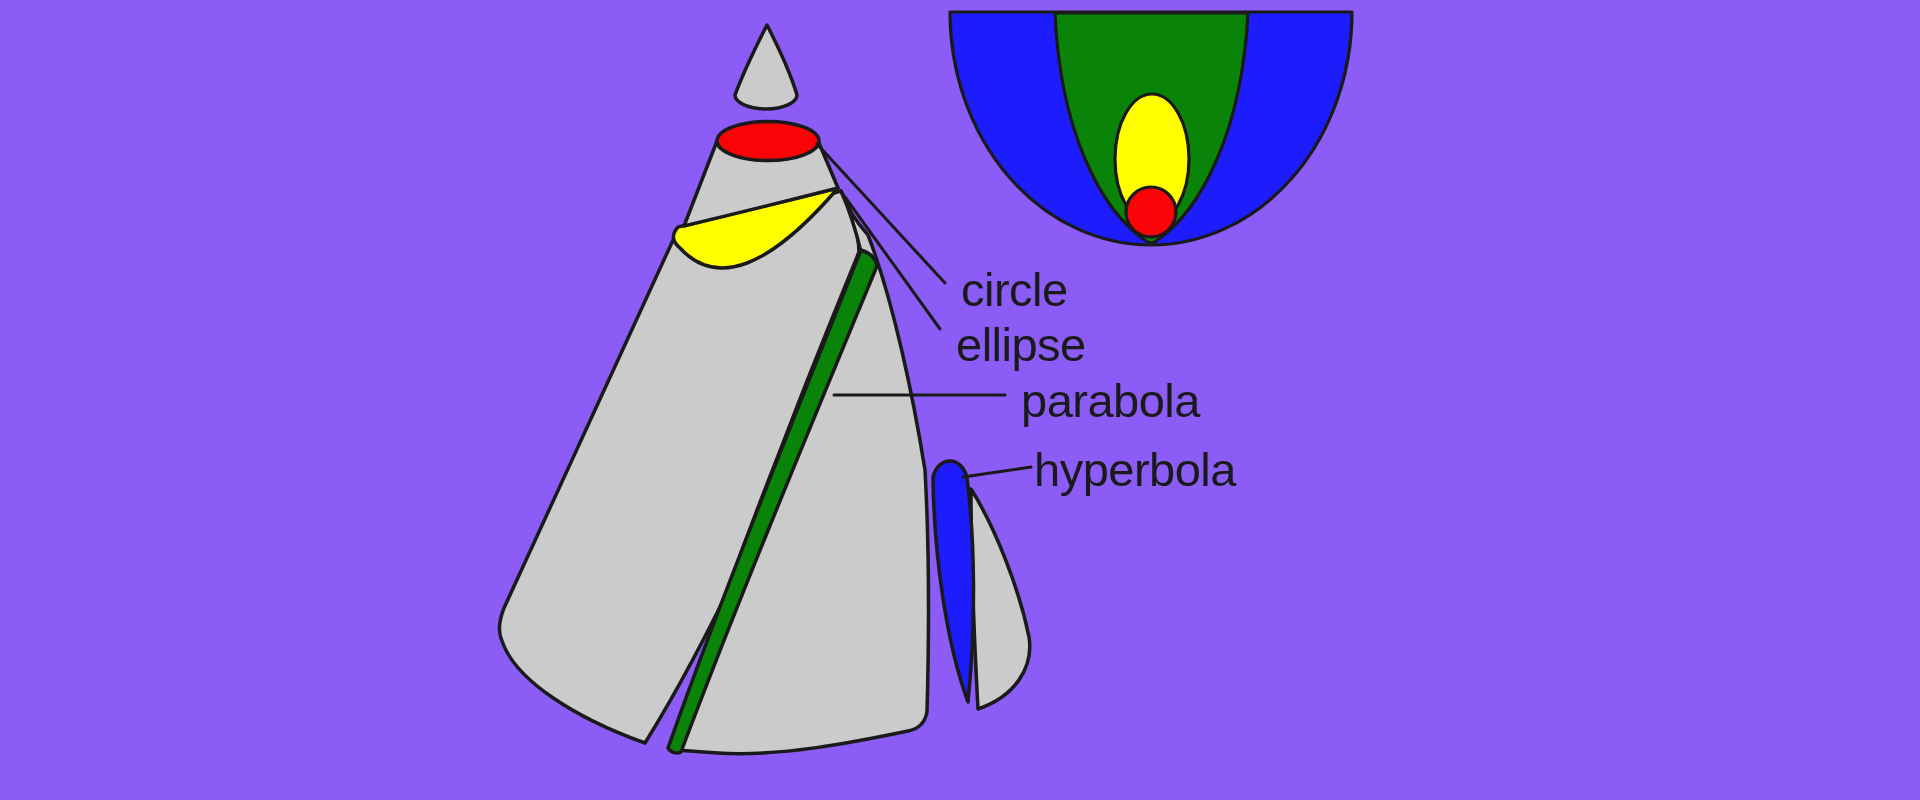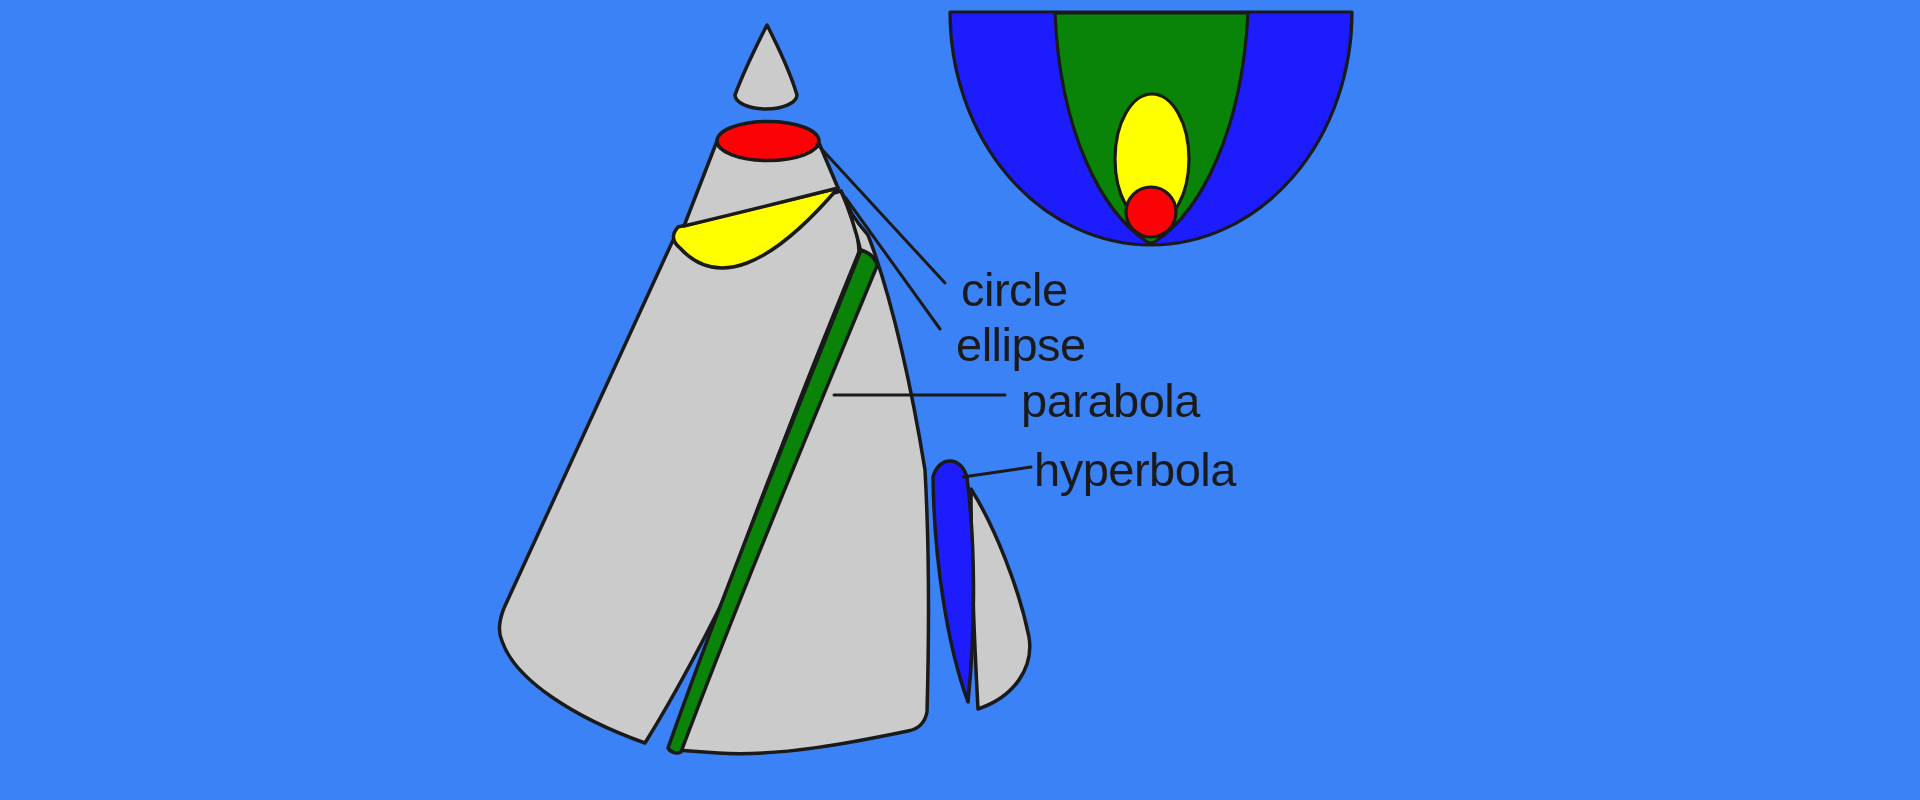--- a/index.html
+++ b/index.html
@@ -8,21 +8,21 @@
     background: #ffffff;
     width: 1920px;
     height: 800px;
     overflow: hidden;
     font-family: "Liberation Sans", "DejaVu Sans", sans-serif;
   }
   .stage {
     position: relative;
     width: 1920px;
     height: 800px;
-    background: #3b82f6;
+    background: #8b5cf6;
   }
   svg.diagram {
     position: absolute;
     left: 0;
     top: 0;
     width: 1920px;
     height: 800px;
     display: block;
   }
   .cone-outline {

